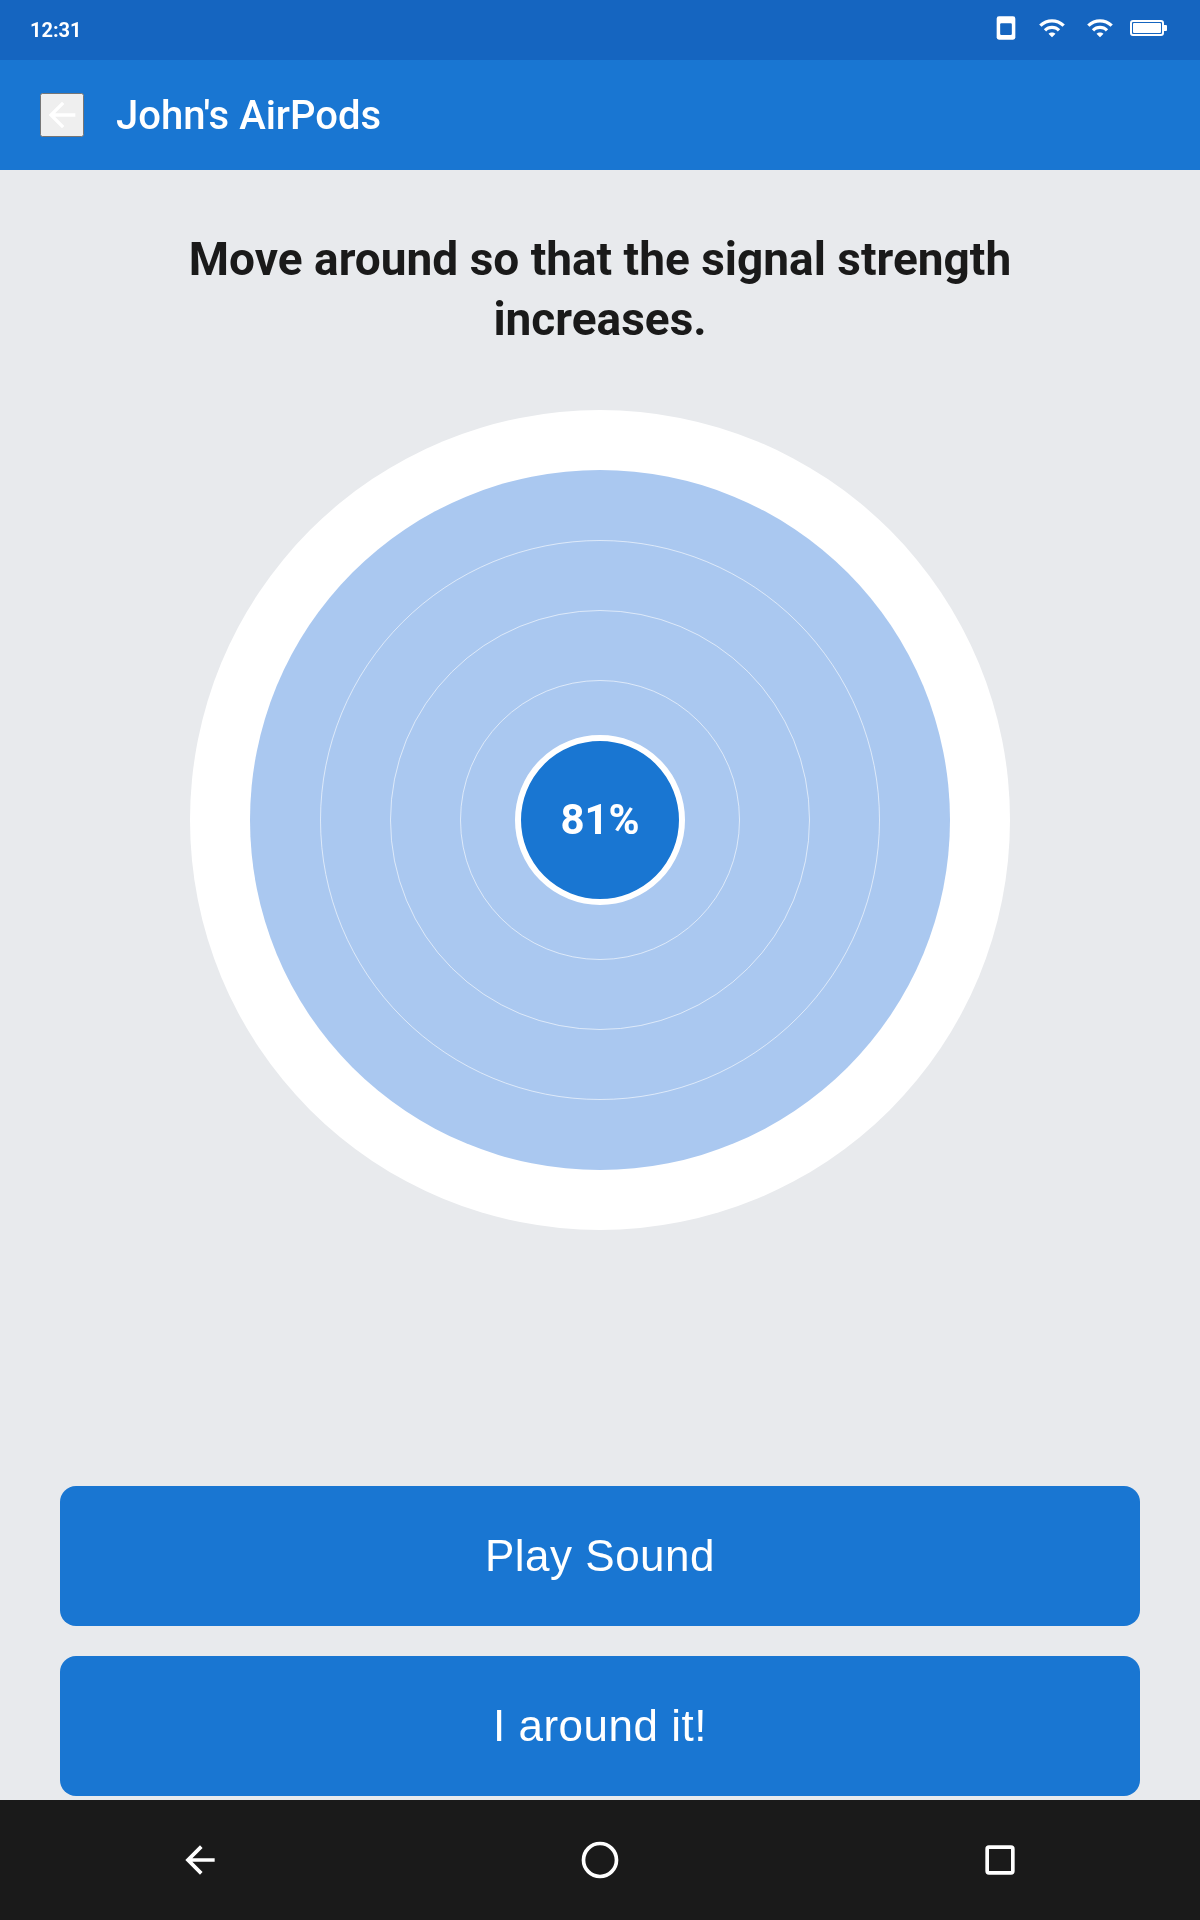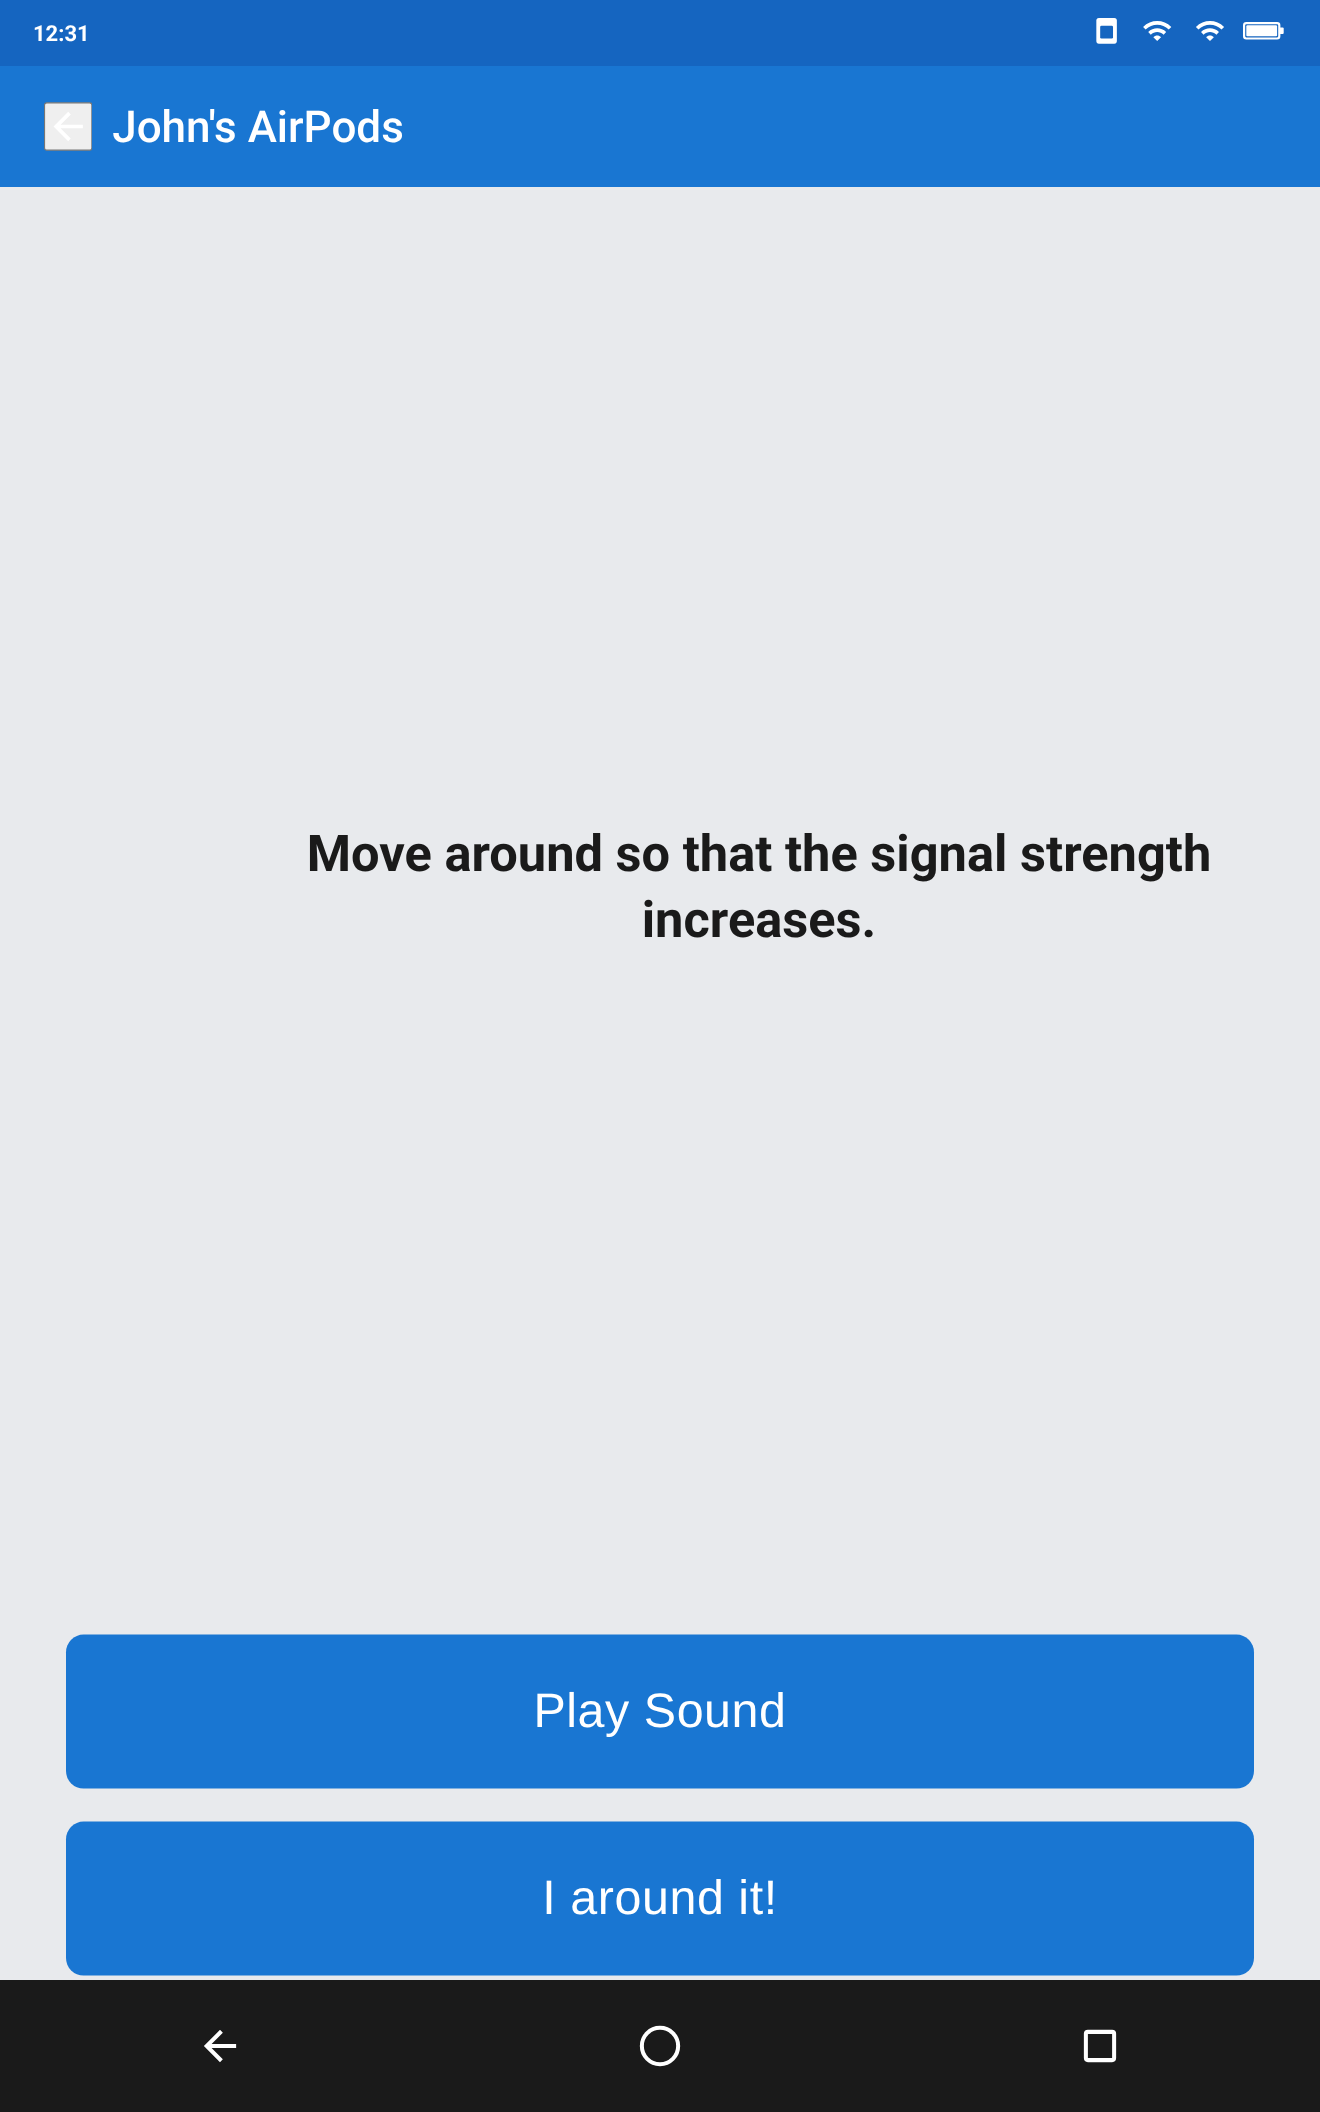--- a/index.html
+++ b/index.html
@@ -42,45 +42,44 @@
     }
 
     
     .app-bar {
       width: 100%;
       height: 110px;
       background-color: #1976d2;
       display: flex;
       align-items: center;
       padding: 0 40px;
-      gap: 18px;
+      gap: 32px;
     }
 
     .back-button {
       color: white;
       cursor: pointer;
       display: flex;
       align-items: center;
     }
 
     .app-bar-title {
       color: white;
       font-size: 40px;
       font-weight: 500;
     }
 
     
     .main-content {
       flex: 1;
       background-color: #e8eaed;
       display: flex;
-      flex-direction: row;
+      flex-direction: column;
       align-items: center;
       padding: 60px 60px 40px 60px;
-      justify-content: flex-end;
     }
 
     .instruction-text {
       font-size: 46px;
       font-weight: bold;
       color: #1a1a1a;
       text-align: center;
       line-height: 1.3;
       margin-bottom: 60px;
       max-width: 900px;
@@ -254,20 +253,32 @@
     <svg width="40" height="40" viewBox="0 0 24 24" fill="white">
       <path d="M20 11H7.83l5.59-5.59L12 4l-8 8 8 8 1.41-1.41L7.83 13H20v-2z"></path>
     </svg>
   </button>
   <span class="app-bar-title">John's AirPods</span>
 </div>
 
 <div class="main-content">
   <p class="instruction-text">Move around so that the signal strength increases.</p>
 
+  <div class="radar-container">
+    <div class="outer-ring">
+      <div class="inner-blue-area">
+        <div class="ring-1"></div>
+        <div class="ring-2"></div>
+        <div class="ring-3"></div>
+        <div class="center-circle">
+          <span class="percentage-text">81%</span>
+        </div>
+      </div>
+    </div>
+  </div>
 </div>
 
 <div class="buttons-area">
   <button class="btn-primary">Play Sound</button>
   <button class="btn-primary">I around it!</button>
 </div>
 
 <div class="nav-bar">
   <button class="nav-btn">
     <svg width="44" height="44" viewBox="0 0 24 24" fill="white">

